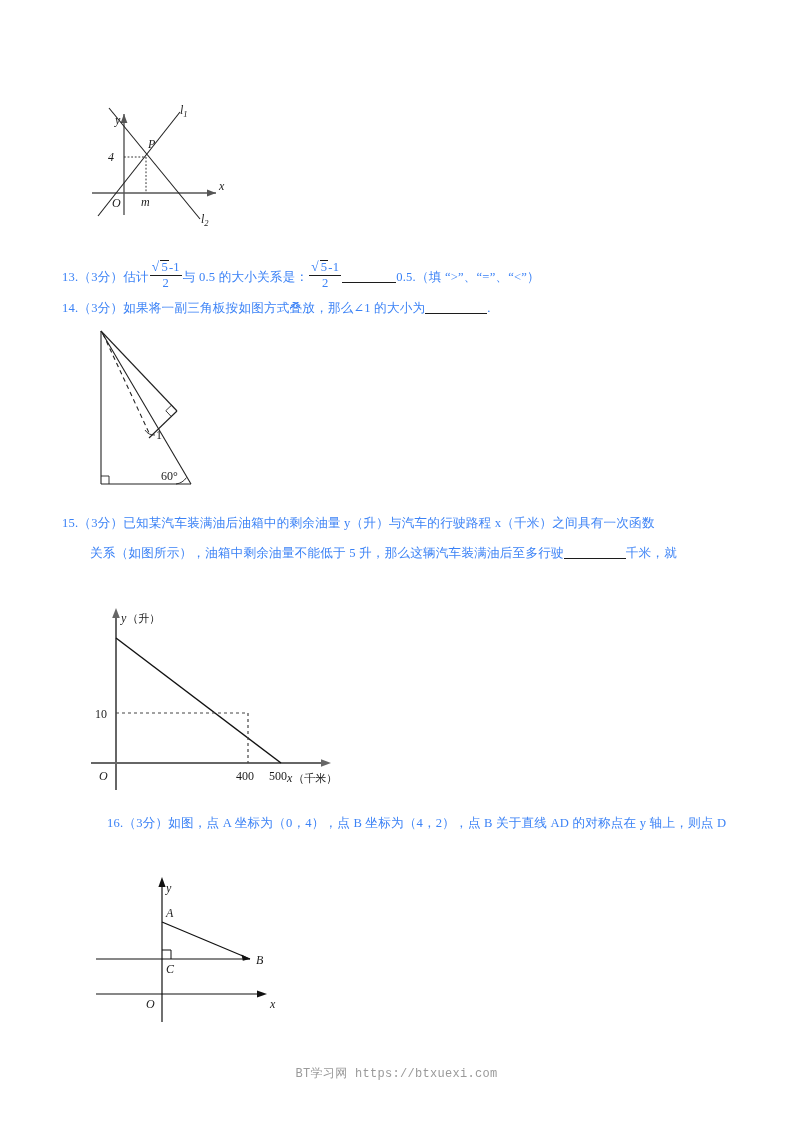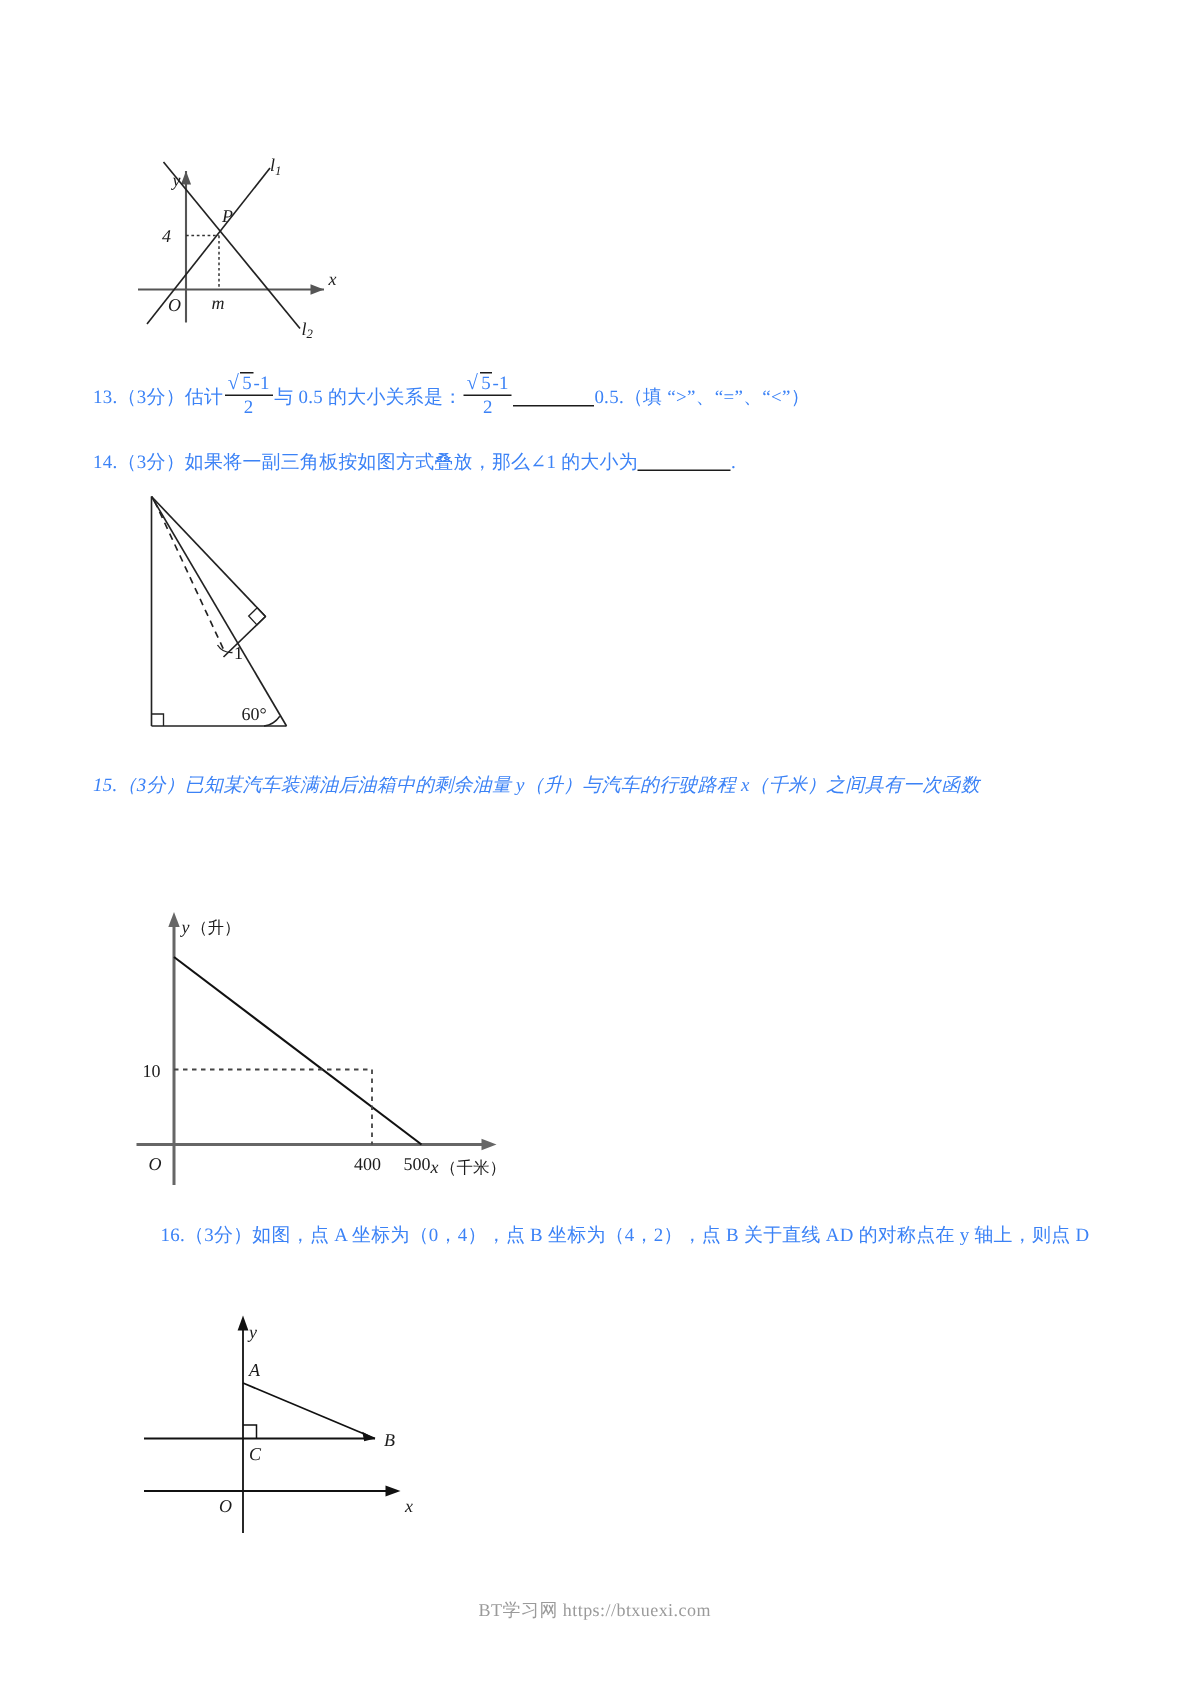--- a/index.html
+++ b/index.html
@@ -37,21 +37,21 @@
   .blank-m { display: inline-block; width: 62px; border-bottom: 1px solid #1c1c1c; vertical-align: -2px; }
   .blank-l { display: inline-block; width: 130px; border-bottom: 1px solid #1c1c1c; vertical-align: -2px; }
 
   
   .frac {
     display: inline-block;
     vertical-align: -0.52em;
     text-align: center;
     font-size: 12.6px;
     line-height: 1.04;
-    margin: 4px 1px;
+    margin: 16px 1px;
   }
   .frac .num {
     display: block;
     border-bottom: 1.1px solid #1c1c1c;
     padding: 0 2px 1px 2px;
   }
   .frac .den { display: block; padding-top: 1px; }
   .rad { position: relative; display: inline-block; padding-left: 1px; }
   .rad > .bar {
     display: inline-block;
@@ -73,21 +73,21 @@
   .lbl-cn { font-style: normal; font-family: "Liberation Sans", sans-serif; font-size: 11px; }
   .sub { font-size: 8.5px; }
 
   
   .footer {
     position: absolute;
     left: 0;
     top: 1065px;
     width: 793px;
     text-align: center;
-    font-family: Liberation Serif, serif;
+    font-family: Liberation Mono, monospace;
     font-size: 12px;
     color: #9a9a9a;
     letter-spacing: 0.3px;
   }
 </style>
 </head>
 <body>
 
 <div class="page">
 
@@ -148,23 +148,26 @@
 
       <polygon points="82,86 76.5,80.2 70.8,85.7 76.3,91.6" fill="none" stroke="#222" stroke-width="0.9"></polygon>
 
       <path d="M 50,105 A 11,11 0 0 0 60,110" fill="none" stroke="#222" stroke-width="0.9"></path>
 
       <text class="lbl lbl-up" x="61" y="114">1</text>
       <text class="lbl lbl-up" x="66" y="155">60°</text>
     </svg>
   </div>
 
-  <div class="qtext" style="left:62px; top:508px;font-style:italic;">
+  <div class="qtext" style="left:62px; top:508px;">
     <span class="qline">
       <span>15.</span><span>（3分）</span><span>已知某汽车装满油后油箱中的剩余油量 y（升）与汽车的行驶路程 x（千米）之间具有一次函数</span>
+    </span>
+    <span class="qline indent">
+      <span>关系（如图所示），油箱中剩余油量不能低于 5 升，那么这辆汽车装满油后至多行驶</span><span class="blank-m"></span><span>千米，就</span>
     </span>
   </div>
 
   <div class="fig" style="left:91px; top:600px;">
     <svg width="300" height="190" viewBox="0 0 300 190">
 
       <line x1="25" y1="190" x2="25" y2="13" stroke="#666" stroke-width="2"></line>
       <polygon points="25,8 21.2,18 28.8,18" fill="#666"></polygon>
 
       <line x1="0" y1="163" x2="235" y2="163" stroke="#666" stroke-width="2"></line>

